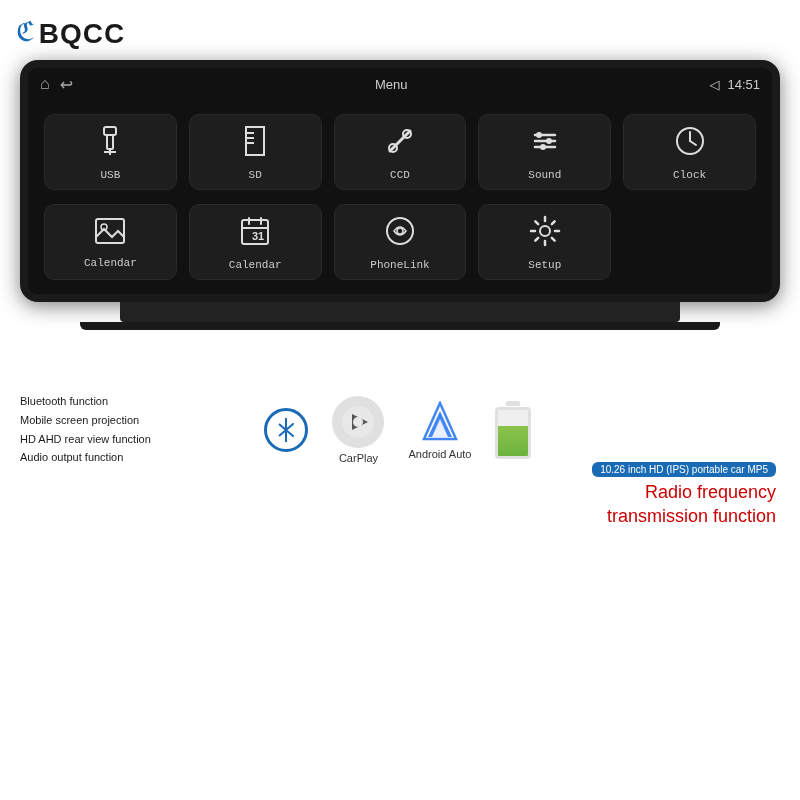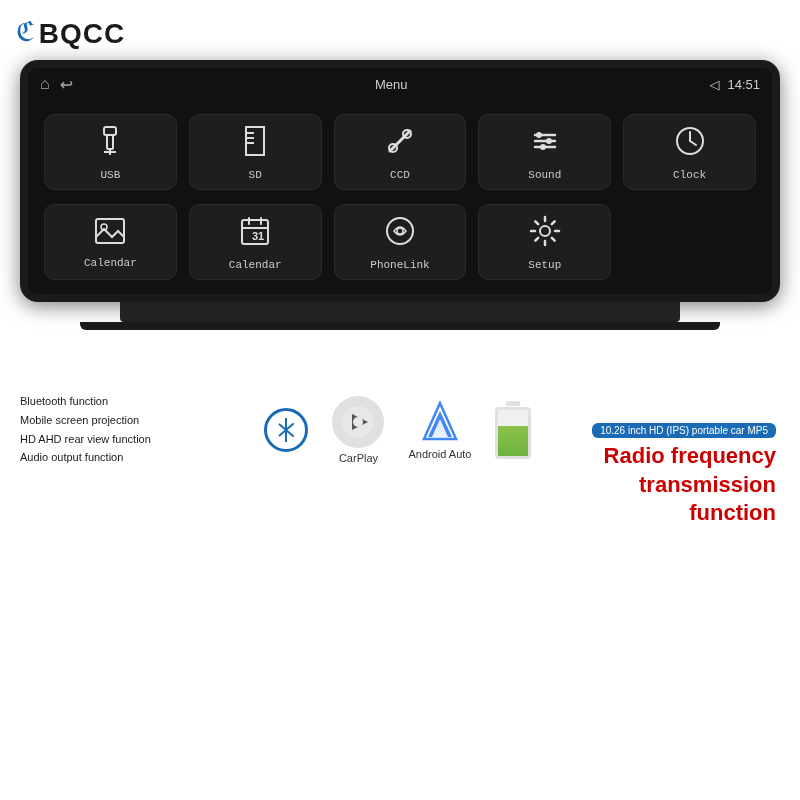--- a/index.html
+++ b/index.html
@@ -220,22 +220,22 @@
     .right-section {
       flex: 1;
       display: flex;
       flex-direction: column;
       justify-content: flex-end;
       align-items: flex-end;
       padding-right: 4px;
     }
 
     .radio-text {
-      font-size: 22px;
-      font-weight: bold;
+      font-size: 18px;
+      font-weight: normal;
       color: #cc0000;
       text-align: right;
       line-height: 1.3;
     }
 
     .spec-badge {
       background: #1a6bb5;
       color: #fff;
       font-size: 10px;
       padding: 2px 8px;

